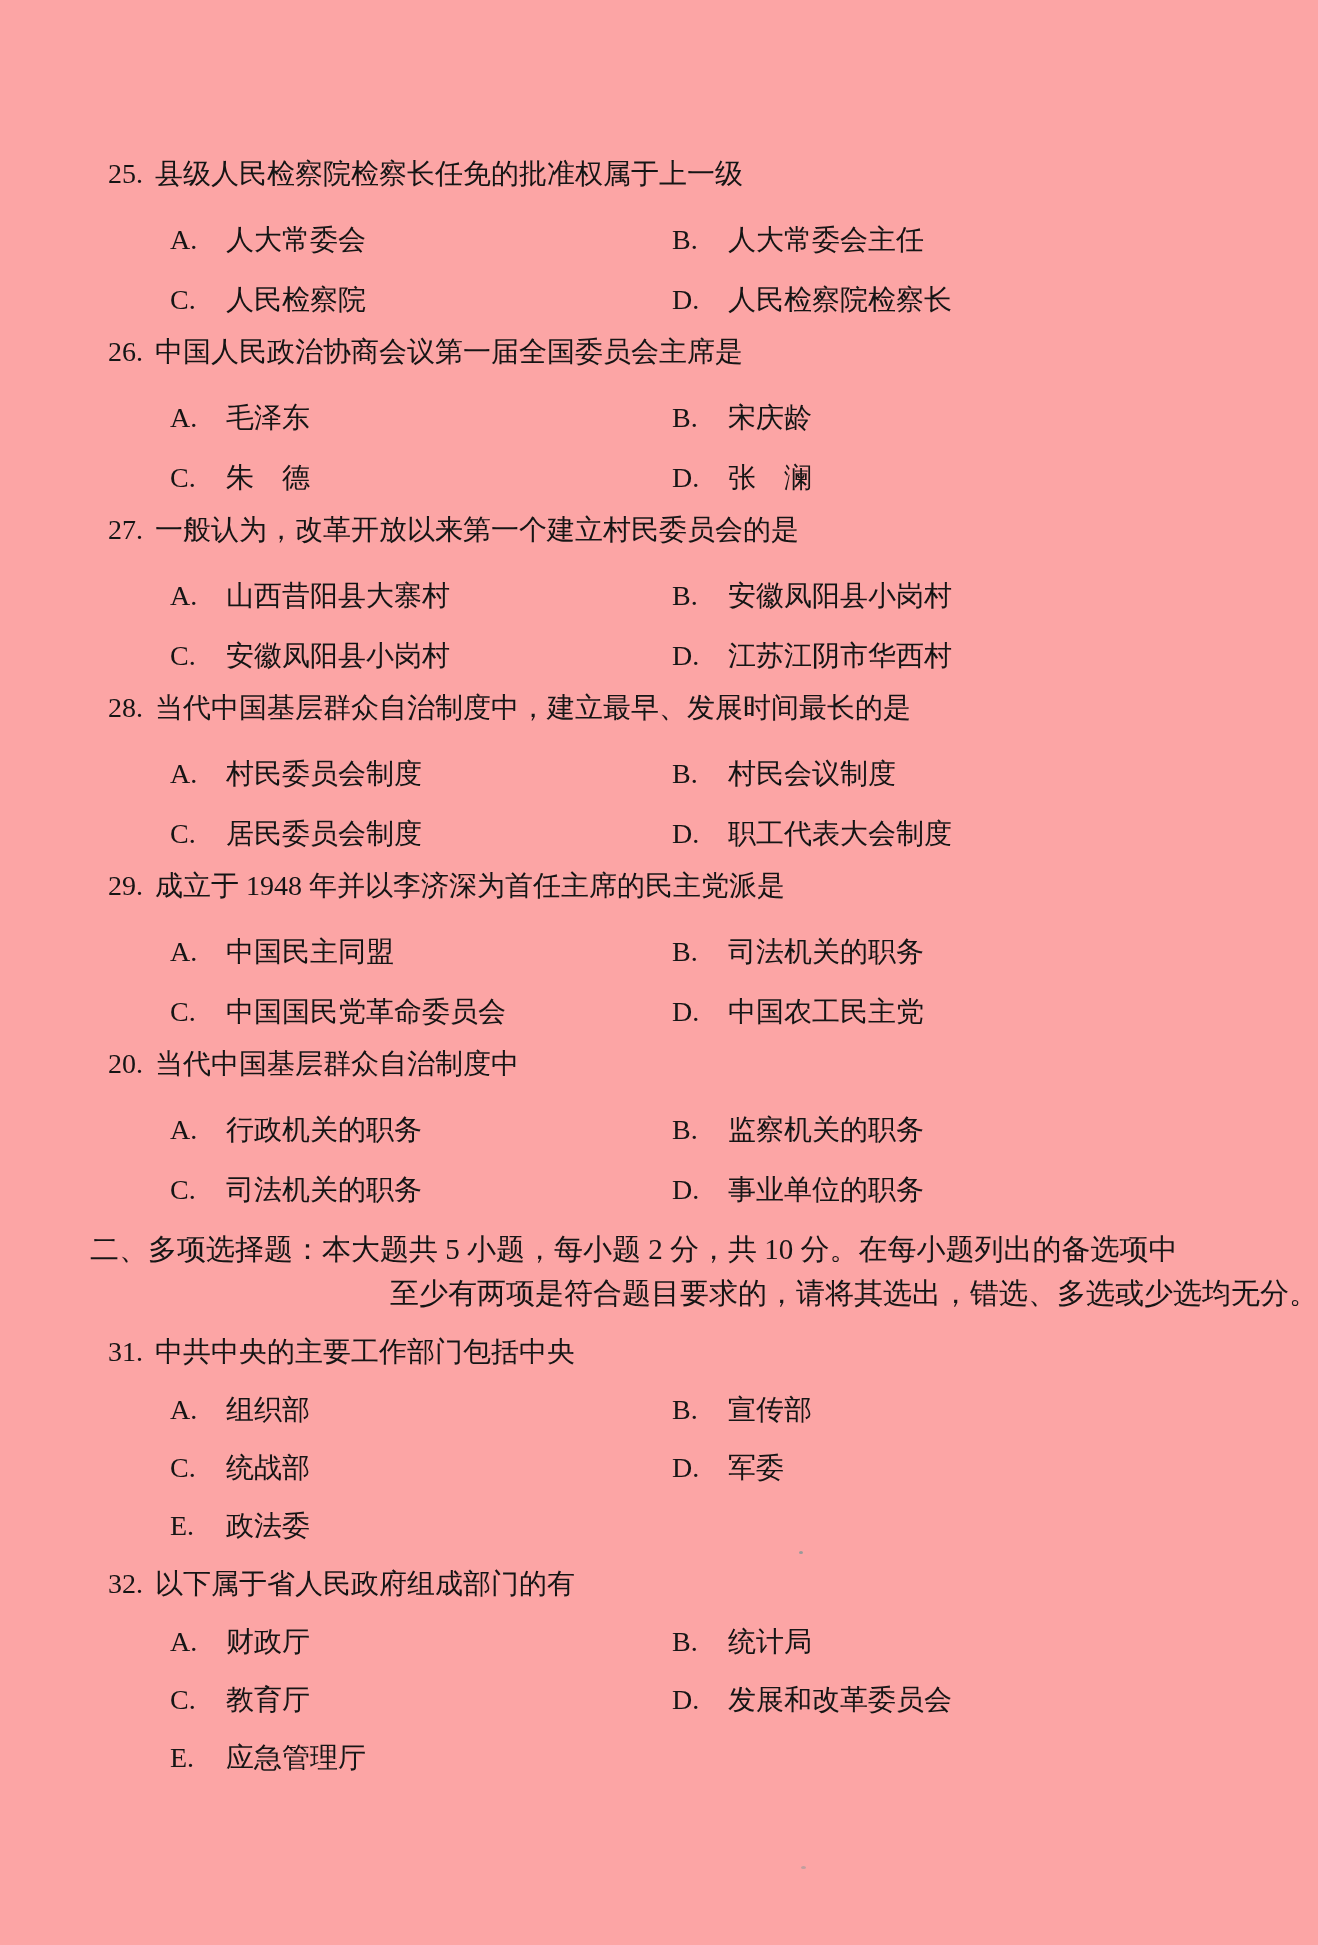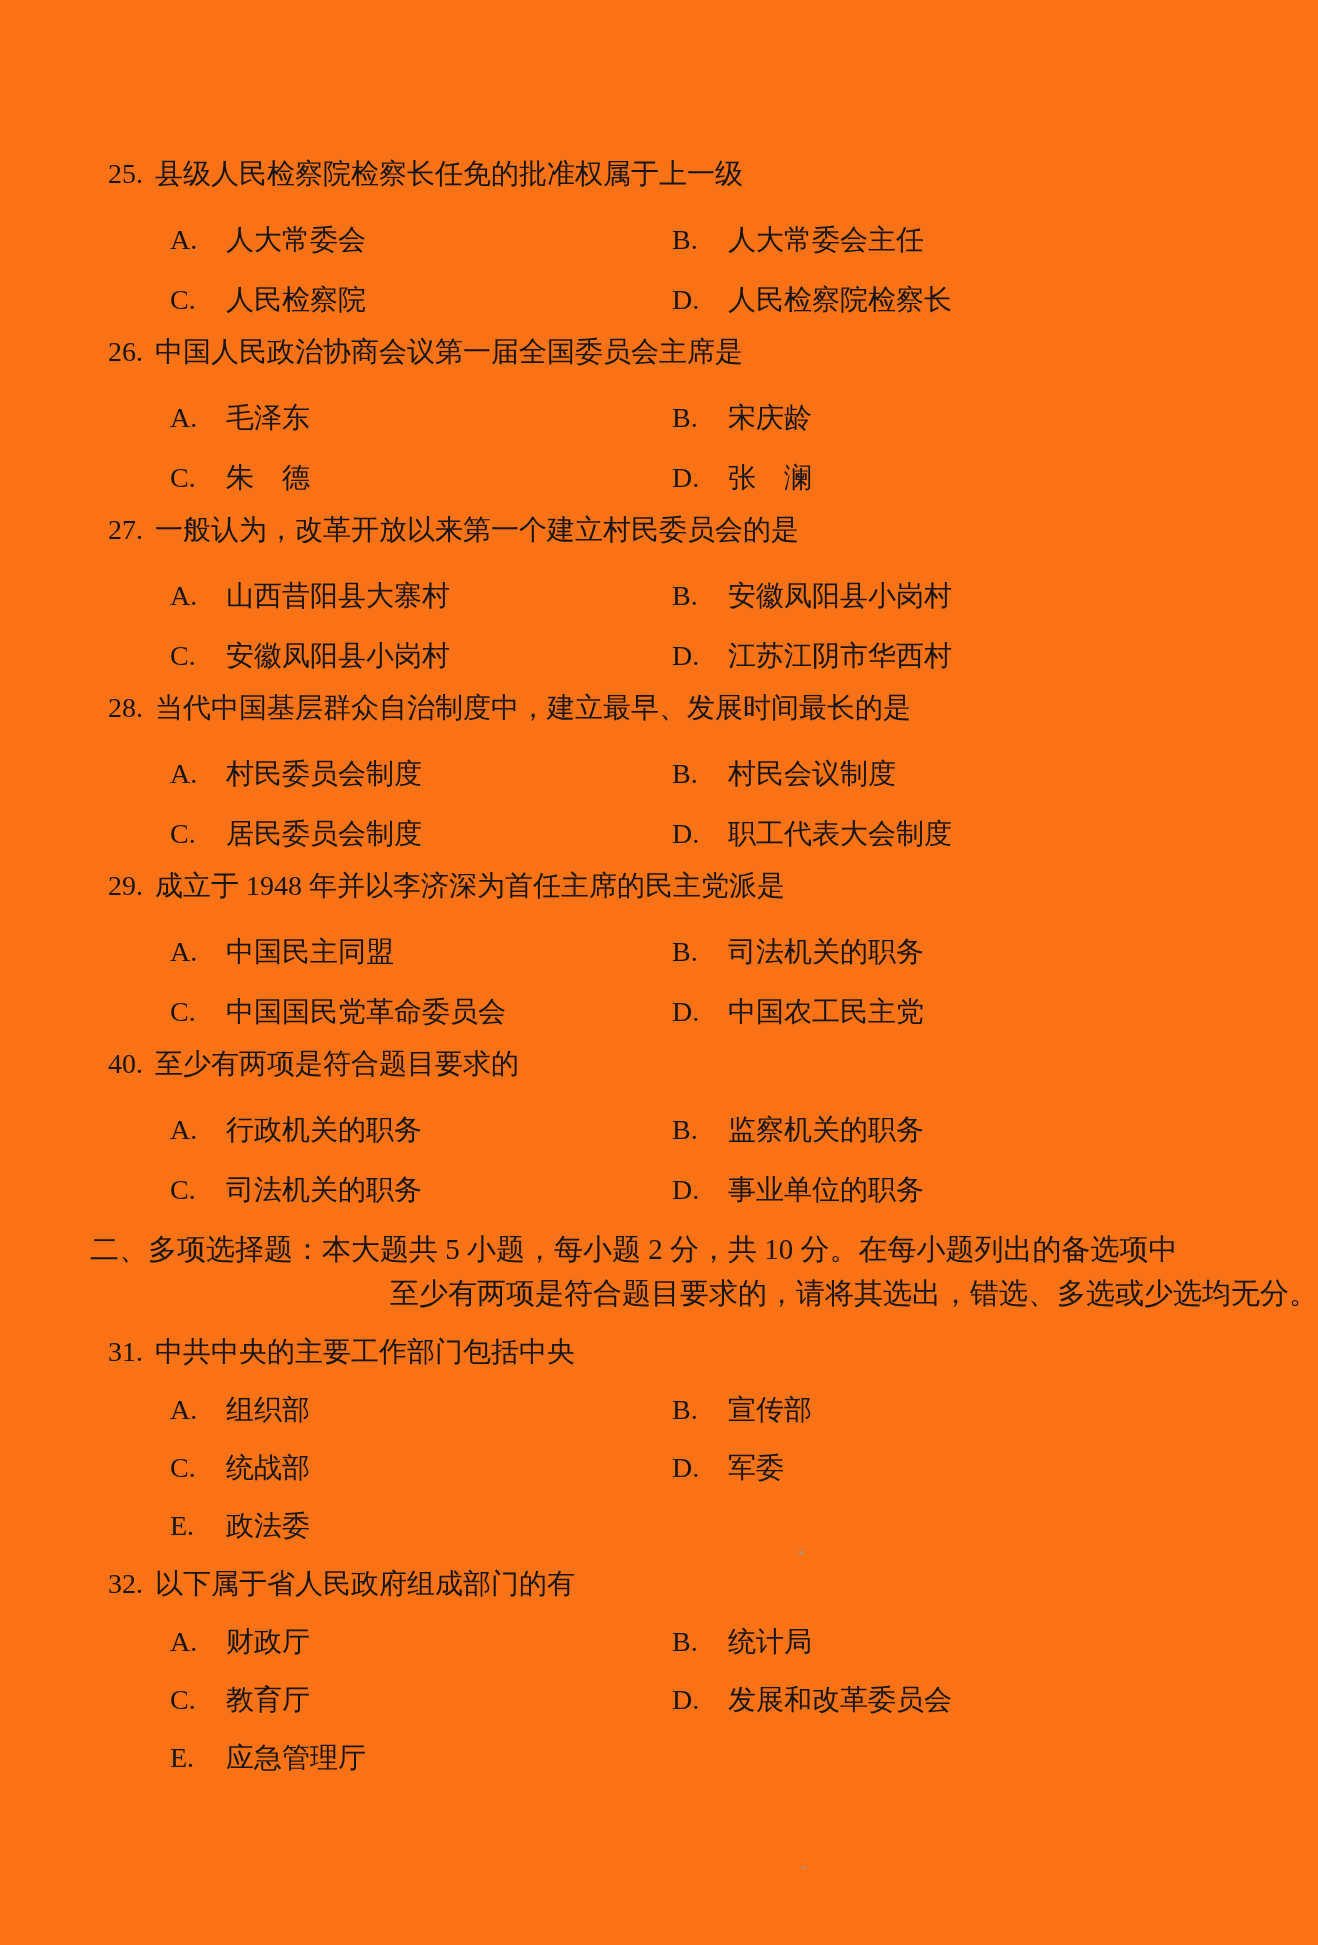--- a/index.html
+++ b/index.html
@@ -1,21 +1,21 @@
 <!DOCTYPE html>
 <html><head>
 <meta charset="utf-8">
 <style>
   * { margin:0; padding:0; box-sizing:border-box; }
   html,body { background:#ffffff; }
   .page {
     position:relative;
     width:1318px; height:1945px;
     margin:0 auto;
-    background:#f97316;
+    background:#fca5a5;
     color:#151515;
     font-family:"Liberation Serif","DejaVu Serif",serif;
     overflow:hidden;
   }
   .content { padding-top:154px; }
 
   
   .q { margin-bottom:12px; }
   .stem-row {
     font-size:28px; line-height:40px;
@@ -184,21 +184,21 @@
           </div>
         <div class="opt">
             <span class="opt-label">D.</span>
             <span class="opt-text">中国农工民主党</span>
           </div>
       </div>
     </div>
 
     <div class="q">
       <div class="stem-row">
-        <span class="qnum">40.</span><span class="qstem">至少有两项是符合题目要求的</span>
+        <span class="qnum">20.</span><span class="qstem">当代中国基层群众自治制度中</span>
       </div>
       <div class="opt-row">
         <div class="opt c1">
             <span class="opt-label">A.</span>
             <span class="opt-text">行政机关的职务</span>
           </div>
         <div class="opt">
             <span class="opt-label">B.</span>
             <span class="opt-text">监察机关的职务</span>
           </div>

